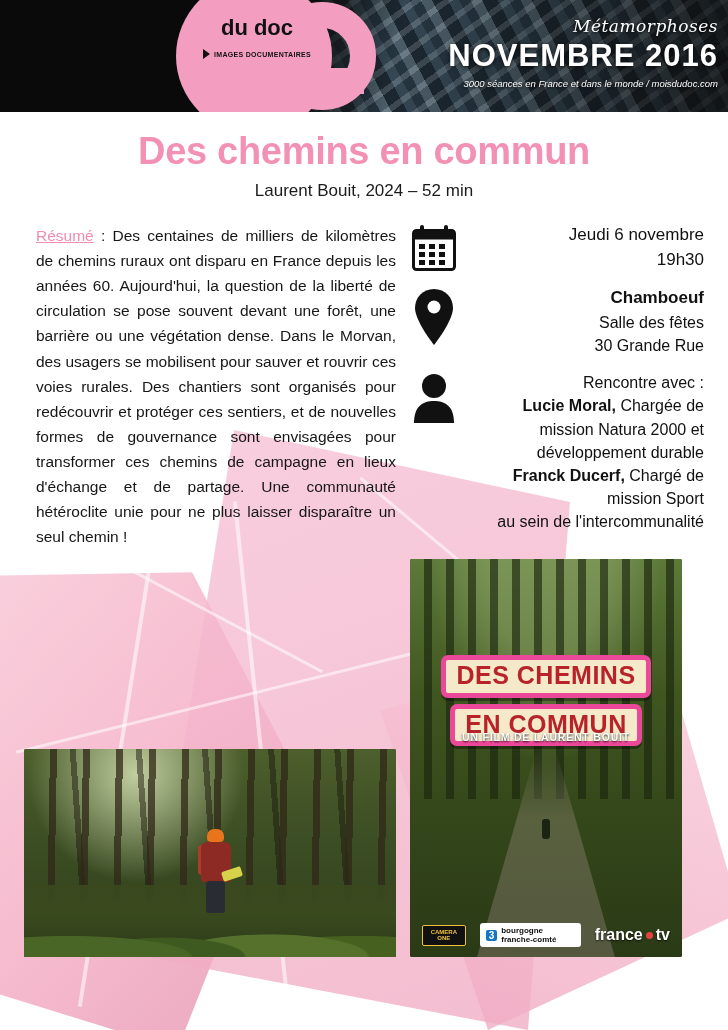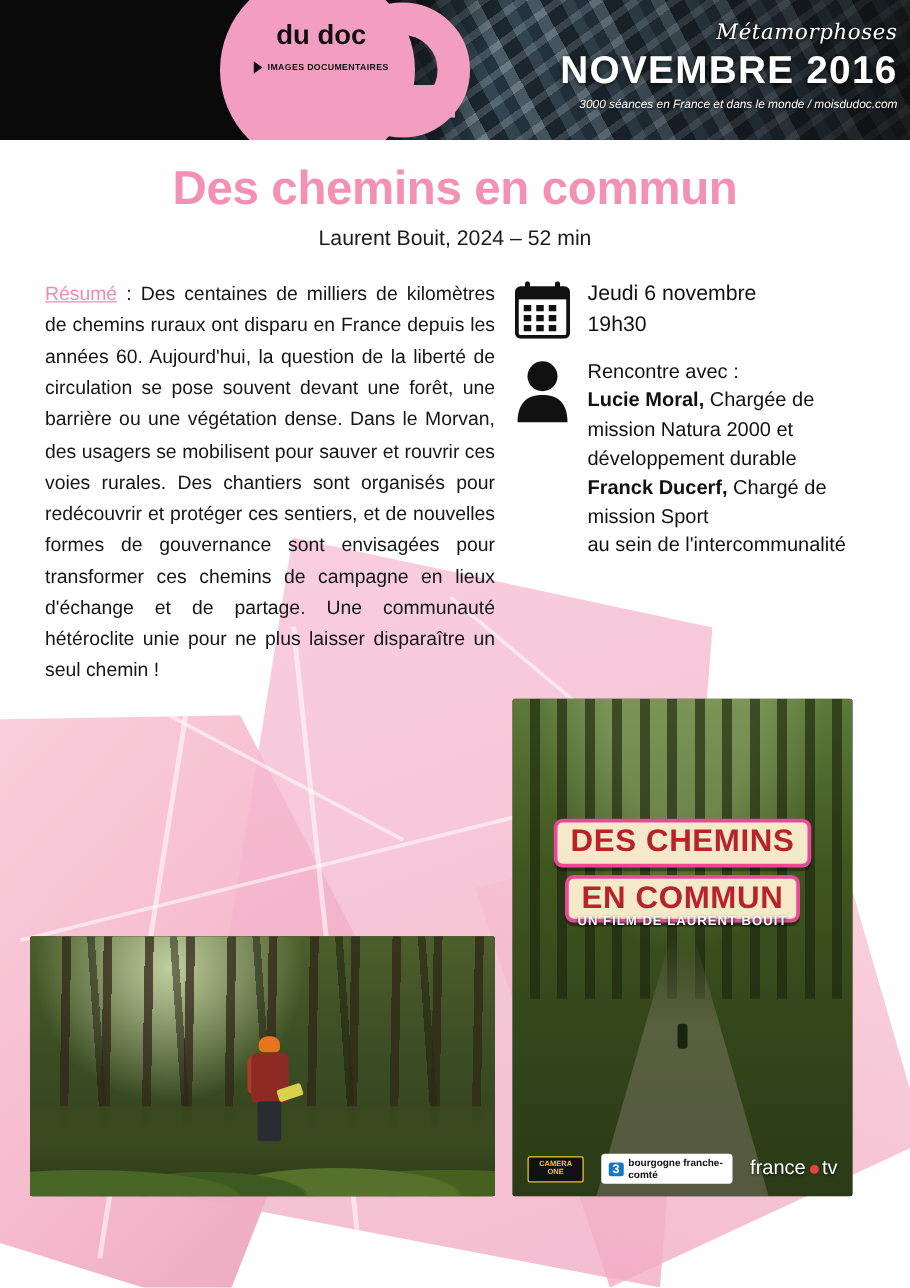--- a/index.html
+++ b/index.html
@@ -218,21 +218,21 @@
   }
   .info-icon {
     width: 48px;
     flex: none;
     display: flex;
     justify-content: center;
     padding-top: 2px;
   }
   .info-text {
     flex: 1;
-    text-align: left;
+    text-align: right;
     font-size: 16px;
     line-height: 1.45;
     color: #111;
   }
   .info-text .big { font-size: 17px; }
   .info-text .bold { font-weight: bold; }
 
   
   .photos {
     position: relative;
@@ -334,21 +334,21 @@
     text-align: center;
   }
   .poster .ptitle .t1, .poster .ptitle .t2 {
     display: inline-block;
     background: #f4e9c9;
     color: #b8232a;
     font-weight: bold;
     font-size: 25px;
     letter-spacing: .5px;
     padding: 2px 10px 4px 10px;
-    border: 3px solid #ec4899;
+    border: 5px solid #ec4899;
     border-radius: 7px;
     box-shadow: 0 3px 0 rgba(0,0,0,.35);
     line-height: 1.05;
   }
   .poster .ptitle .t2 { margin-top: 6px; }
   .poster .pcredit {
     position: absolute; left: 0; right: 0; top: 172px;
     text-align: center;
     color: #fff;
     font-size: 10.5px;
@@ -371,21 +371,21 @@
     background: #fff; color: #111;
     font-size: 8px; font-weight: bold;
     padding: 3px 6px; border-radius: 3px;
     display: flex; align-items: center; gap: 4px;
   }
   .poster .logo-f3 .three {
     background: #1476c6; color: #fff; border-radius: 2px;
     padding: 0 3px; font-size: 10px;
   }
   .poster .logo-ftv {
-    color: #fff; font-size: 16px; font-weight: normal;
+    color: #fff; font-size: 16px; font-weight: bold;
     text-shadow: 0 1px 2px rgba(0,0,0,.8);
     display: flex; align-items: center; gap: 3px;
   }
   .poster .logo-ftv .dot {
     width: 7px; height: 7px; border-radius: 50%; background: #e8413f;
     display: inline-block;
   }
 
   svg { display: block; }
 </style>
@@ -455,20 +455,33 @@
               <rect x="27" y="35" width="6" height="5"></rect>
           </g>
         </svg>
       </div>
       <div class="info-text">
         <div class="big">Jeudi 6 novembre</div>
         <div class="big">19h30</div>
       </div>
     </div>
 
+    <div class="info-row">
+      <div class="info-icon">
+        <svg width="40" height="58" viewBox="0 0 40 58" aria-hidden="true">
+          <path d="M20 1 C9 1 1 9.4 1 20 C1 33 20 57 20 57 C20 57 39 33 39 20 C39 9.4 31 1 20 1 Z" fill="#111"></path>
+          <circle cx="20" cy="19" r="6.5" fill="#ffffff"></circle>
+        </svg>
+      </div>
+      <div class="info-text">
+        <div class="bold big">Chamboeuf</div>
+        <div>Salle des fêtes</div>
+        <div>30 Grande Rue</div>
+      </div>
+    </div>
 
     <div class="info-row">
       <div class="info-icon">
         <svg width="42" height="50" viewBox="0 0 42 50" aria-hidden="true">
           <circle cx="21" cy="13" r="12" fill="#111"></circle>
           <path d="M1 50 C1 33 10 28 21 28 C32 28 41 33 41 50 Z" fill="#111"></path>
         </svg>
       </div>
       <div class="info-text">
         <div>Rencontre avec :</div>

